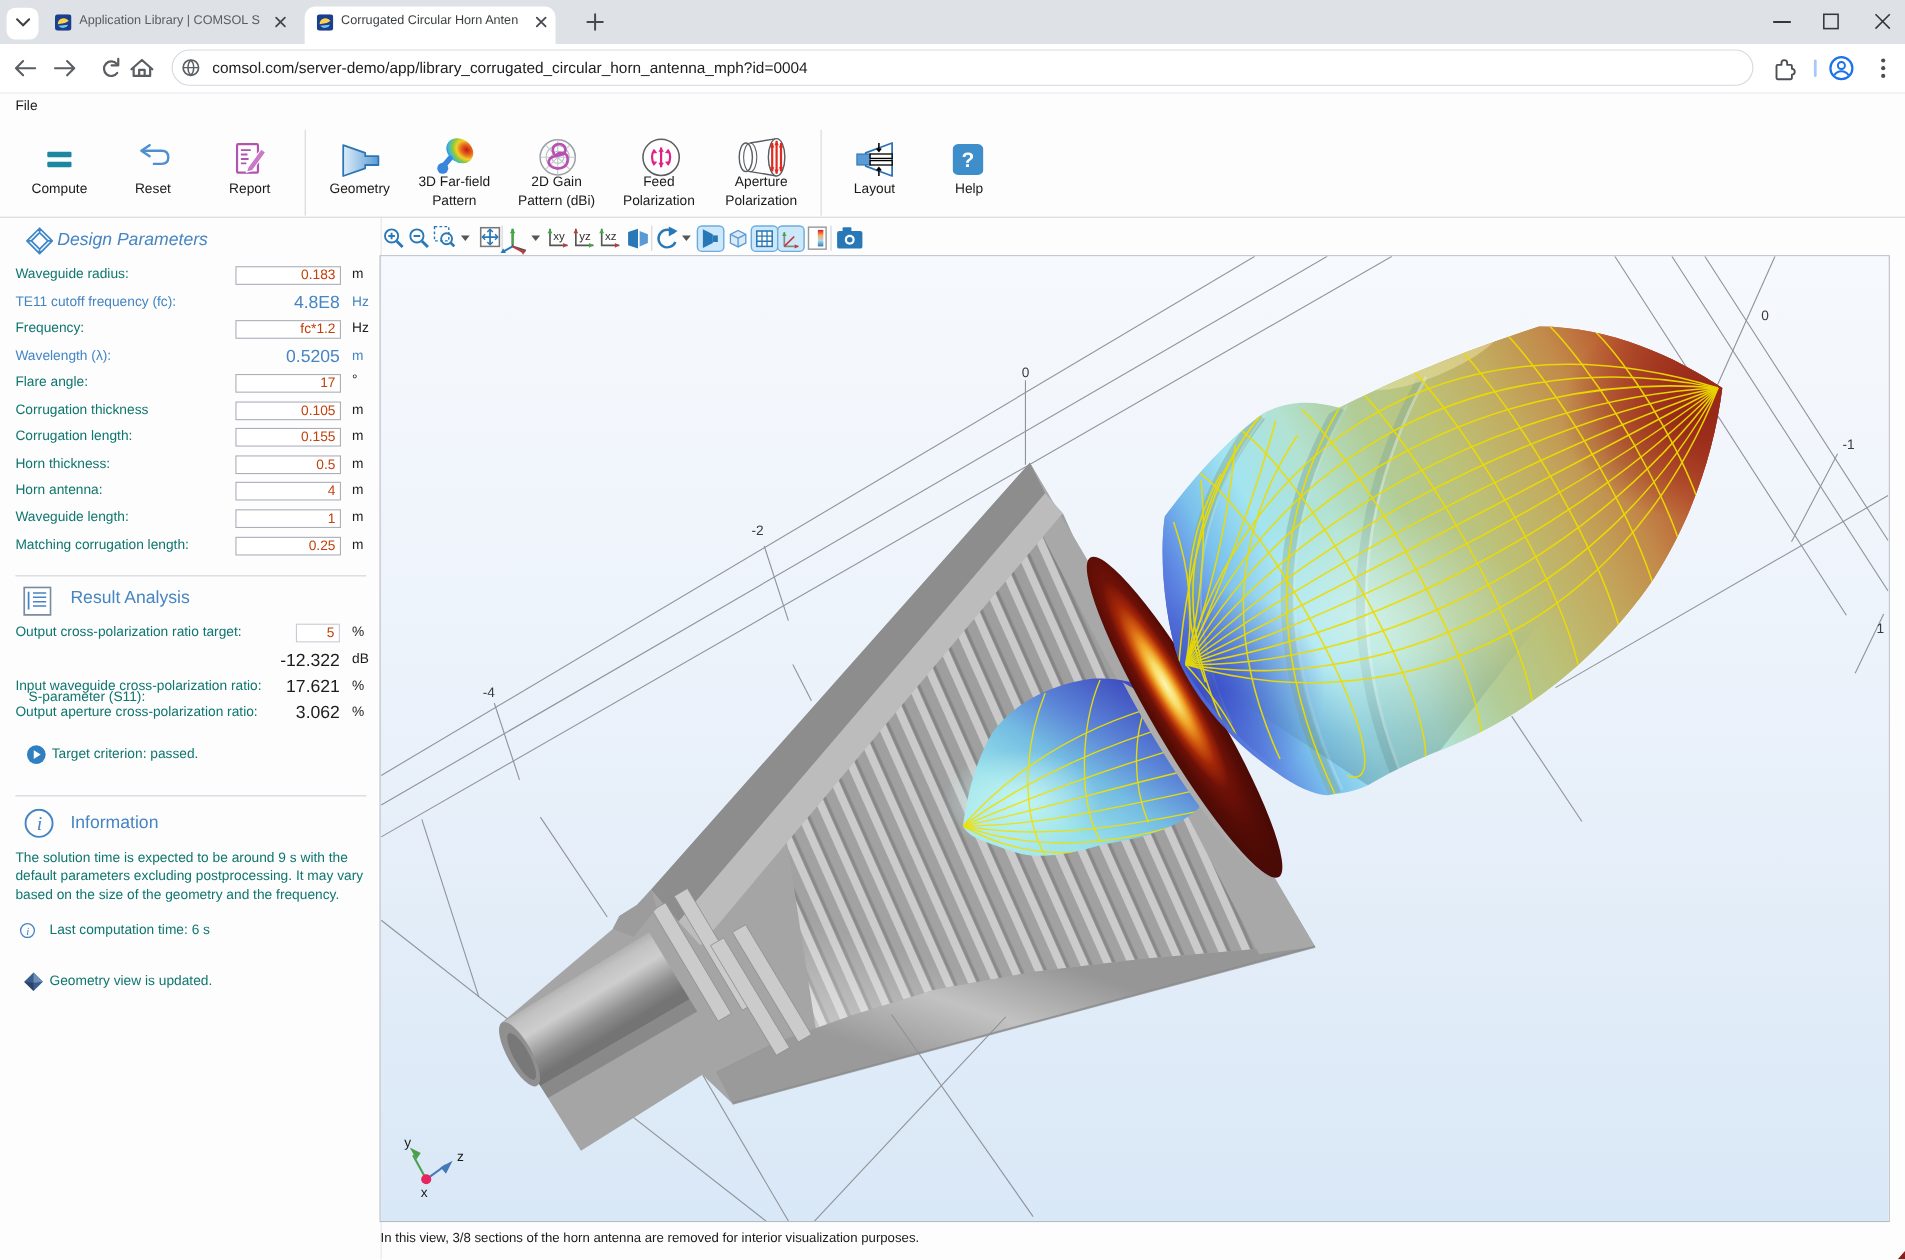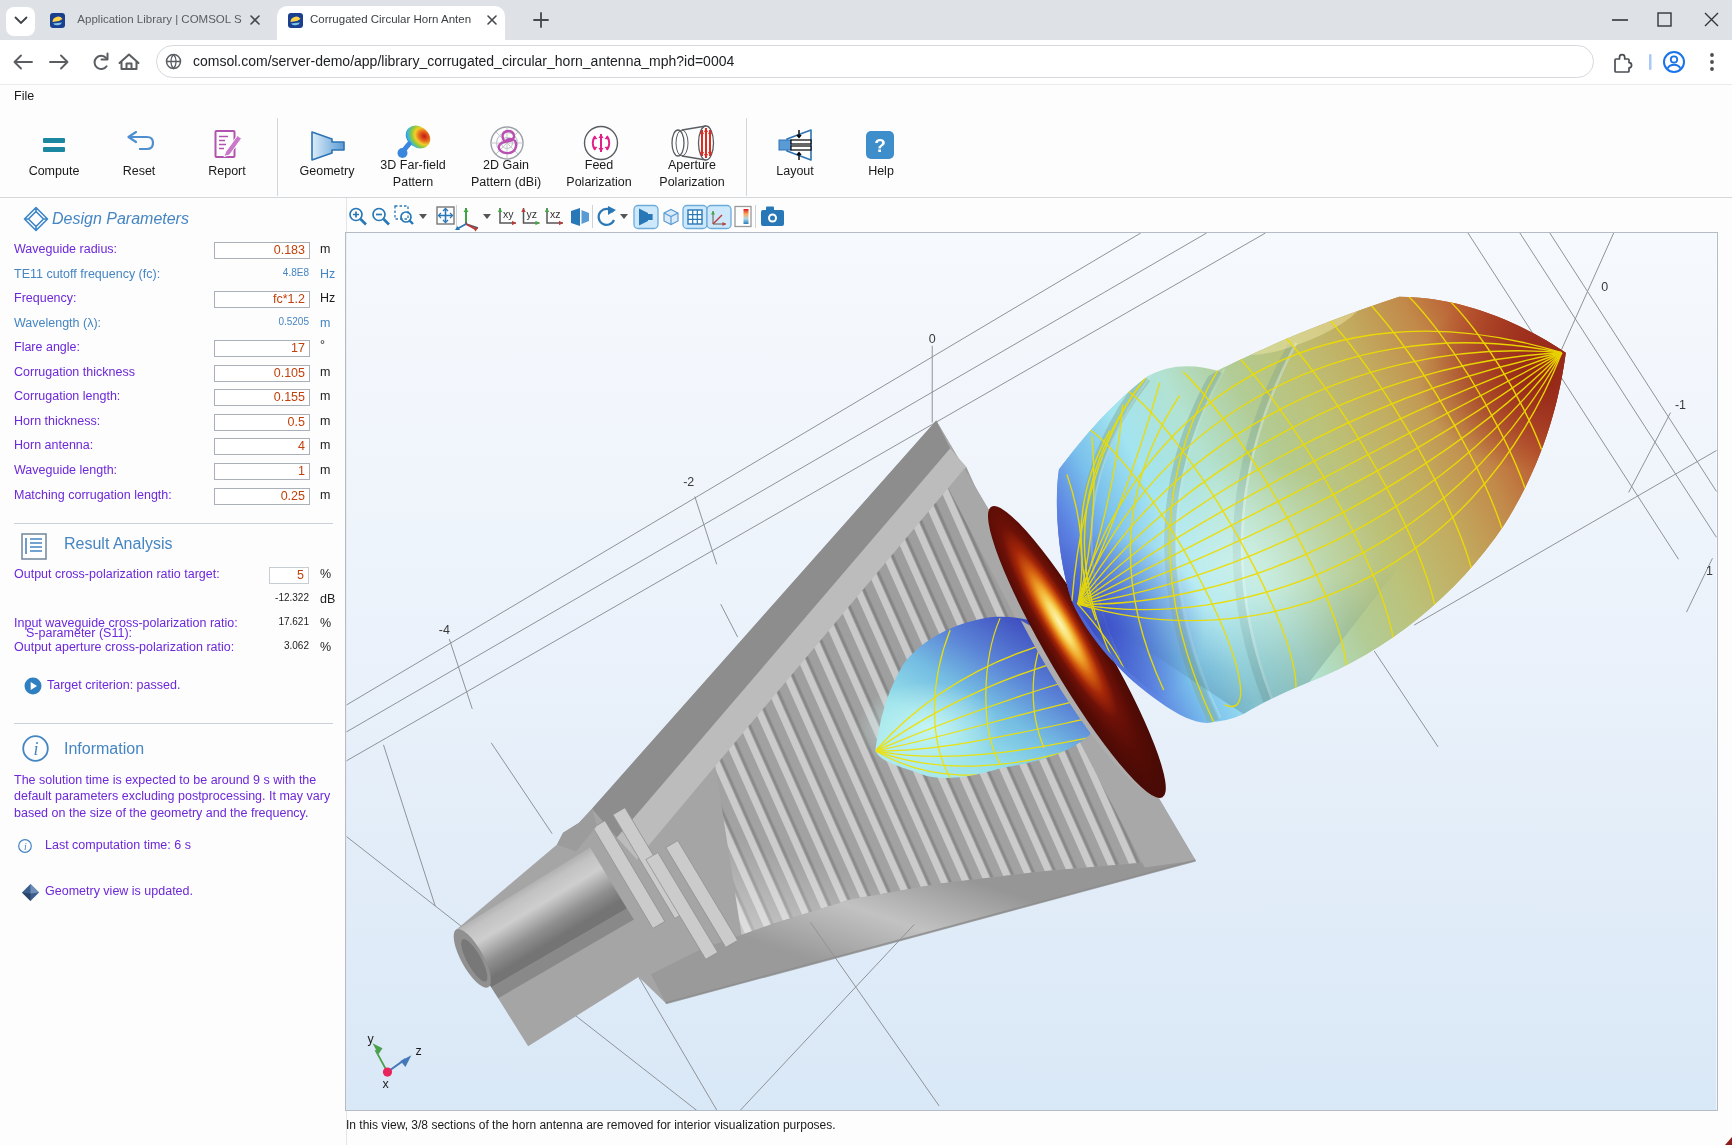--- a/index.html
+++ b/index.html
@@ -15,44 +15,44 @@
 #urlpill { position:absolute; left:156px; top:45px; width:1438px; height:33px; background:#fff; border:1px solid #d5d9dd; border-radius:17px; }
 #urltext { position:absolute; left:193px; top:53px; font-size:14px; color:#202124; }
 #navdiv { position:absolute; left:0; top:84px; width:1732px; height:1px; background:#e8eaed; }
 
 #filemenu { position:absolute; left:14px; top:89px; font-size:12.5px; color:#1a1a1a; }
 .tlabel { position:absolute; top:157px; width:160px; text-align:center; font-size:12.5px; color:#1a1a1a; line-height:17px; }
 .tlabel1 { position:absolute; top:164px; width:160px; text-align:center; font-size:12.5px; color:#1a1a1a; }
 .tsep { position:absolute; top:118px; width:1px; height:78px; background:#d4d7da; }
 #toolsep { position:absolute; left:0; top:197px; width:1732px; height:1px; background:#d5d8db; }
 .shead { position:absolute; font-size:16px; color:#4585c2; }
-.slabel { position:absolute; left:14px; font-size:12.5px; color:#6d28d9; white-space:nowrap; }
+.slabel { position:absolute; left:14px; font-size:12.5px; color:#0f766e; white-space:nowrap; }
 .sbox { position:absolute; background:#fff; border:1px solid #aab0b8; font-size:12.5px; color:#c2410c; text-align:right; padding-right:4px; line-height:15px; }
-.sval { position:absolute; width:96px; text-align:right; font-size:10px; color:#1c1c1c; }
+.sval { position:absolute; width:96px; text-align:right; font-size:16px; color:#1c1c1c; }
 .sunit { position:absolute; left:320px; font-size:12.5px; color:#1c1c1c; }
 .blue { color:#4585c2 !important; }
 .sdiv { position:absolute; left:14px; width:319px; height:1px; background:#ccd1d9; }
 #caption { position:absolute; left:346px; top:1118px; font-size:12px; color:#1a1a1a; }
 </style>
 </head>
 <body>
 <div id="stage">
 
   <div id="tabstrip"></div>
   <div id="tabsearch"></div>
   <svg class="abs" style="left:13px;top:15px" width="16" height="12" viewBox="0 0 16 12">
       <path d="M2.5 2.5 L8 8 L13.5 2.5" stroke="#3c4043" stroke-width="1.8" fill="none" stroke-linecap="round"></path>
     </svg>
 
   <svg class="abs" style="left:50px;top:13px" width="15" height="15" viewBox="0 0 15 15">
       <rect x="0" y="0" width="15" height="15" rx="3" fill="#1b3f8f"></rect>
       <path d="M2.5 9 A5.5 5.5 0 0 1 12.5 6 L9 8 Z" fill="#ffd24a"></path>
       <path d="M3 10.5 A5 4 0 0 0 12 9.5" fill="#7ec3e8"></path>
     </svg>
-  <div class="tabtitle abs" style="left:72px;top:13px;width:175px;color:#595d61;text-align:center;">Application Library | COMSOL S</div>
+  <div class="tabtitle abs" style="left:72px;top:13px;width:175px;color:#595d61;">Application Library | COMSOL S</div>
   <svg class="abs" style="left:248px;top:13px" width="14" height="14" viewBox="0 0 14 14">
       <path d="M3 3 L11 11 M11 3 L3 11" stroke="#45484d" stroke-width="1.6" stroke-linecap="round"></path>
     </svg>
   <div id="activetab"></div>
   <svg class="abs" style="left:288px;top:13px" width="15" height="15" viewBox="0 0 15 15">
       <rect x="0" y="0" width="15" height="15" rx="3" fill="#1b3f8f"></rect>
       <path d="M2.5 9 A5.5 5.5 0 0 1 12.5 6 L9 8 Z" fill="#ffd24a"></path>
       <path d="M3 10.5 A5 4 0 0 0 12 9.5" fill="#7ec3e8"></path>
     </svg>
   <div class="tabtitle abs" style="left:310px;top:13px;width:166px;">Corrugated Circular Horn Anten</div>

